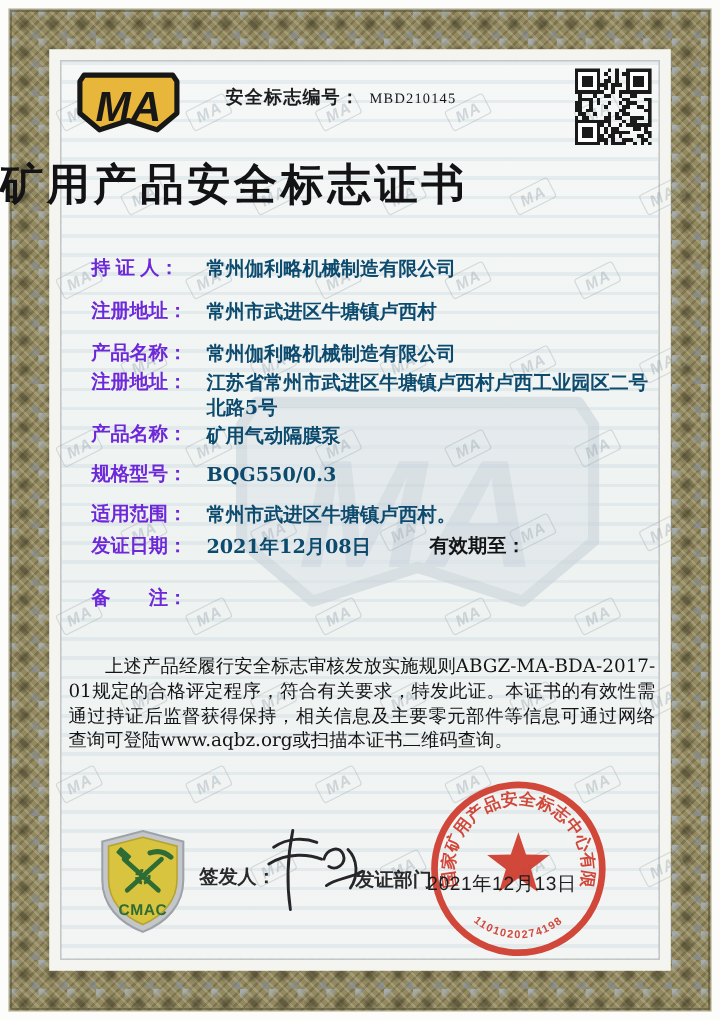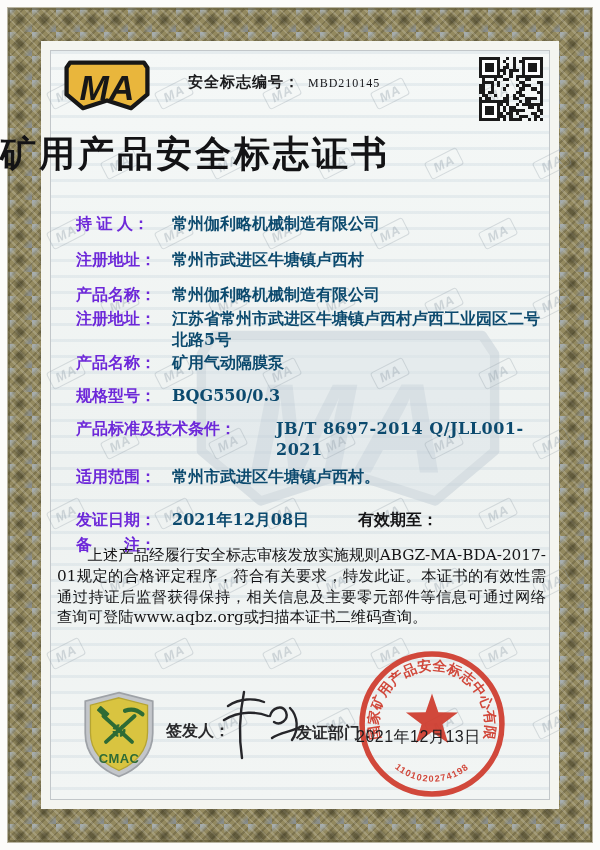--- a/index.html
+++ b/index.html
@@ -352,24 +352,20 @@
         <span class="fvalue">江苏省常州市武进区牛塘镇卢西村卢西工业园区二号北路5号</span>
       </div>
       <div class="frow">
         <span class="flabel">产品名称：</span>
         <span class="fvalue">矿用气动隔膜泵</span>
       </div>
       <div class="frow">
         <span class="flabel">规格型号：</span>
         <span class="fvalue">BQG550/0.3</span>
       </div>
-      <div class="frow wide">
-        <span class="flabel">产品标准及技术条件：</span>
-        <span class="fvalue">JB/T 8697-2014  Q/JLL001-2021</span>
-      </div>
       <div class="frow">
         <span class="flabel">适用范围：</span>
         <span class="fvalue">常州市武进区牛塘镇卢西村。</span>
       </div>
       <div class="frow">
         <span class="flabel">发证日期：</span>
         <span class="fvalue dval">2021年12月08日</span>
         <span class="dlabel2">有效期至：</span>
       </div>
       <div class="frow">

